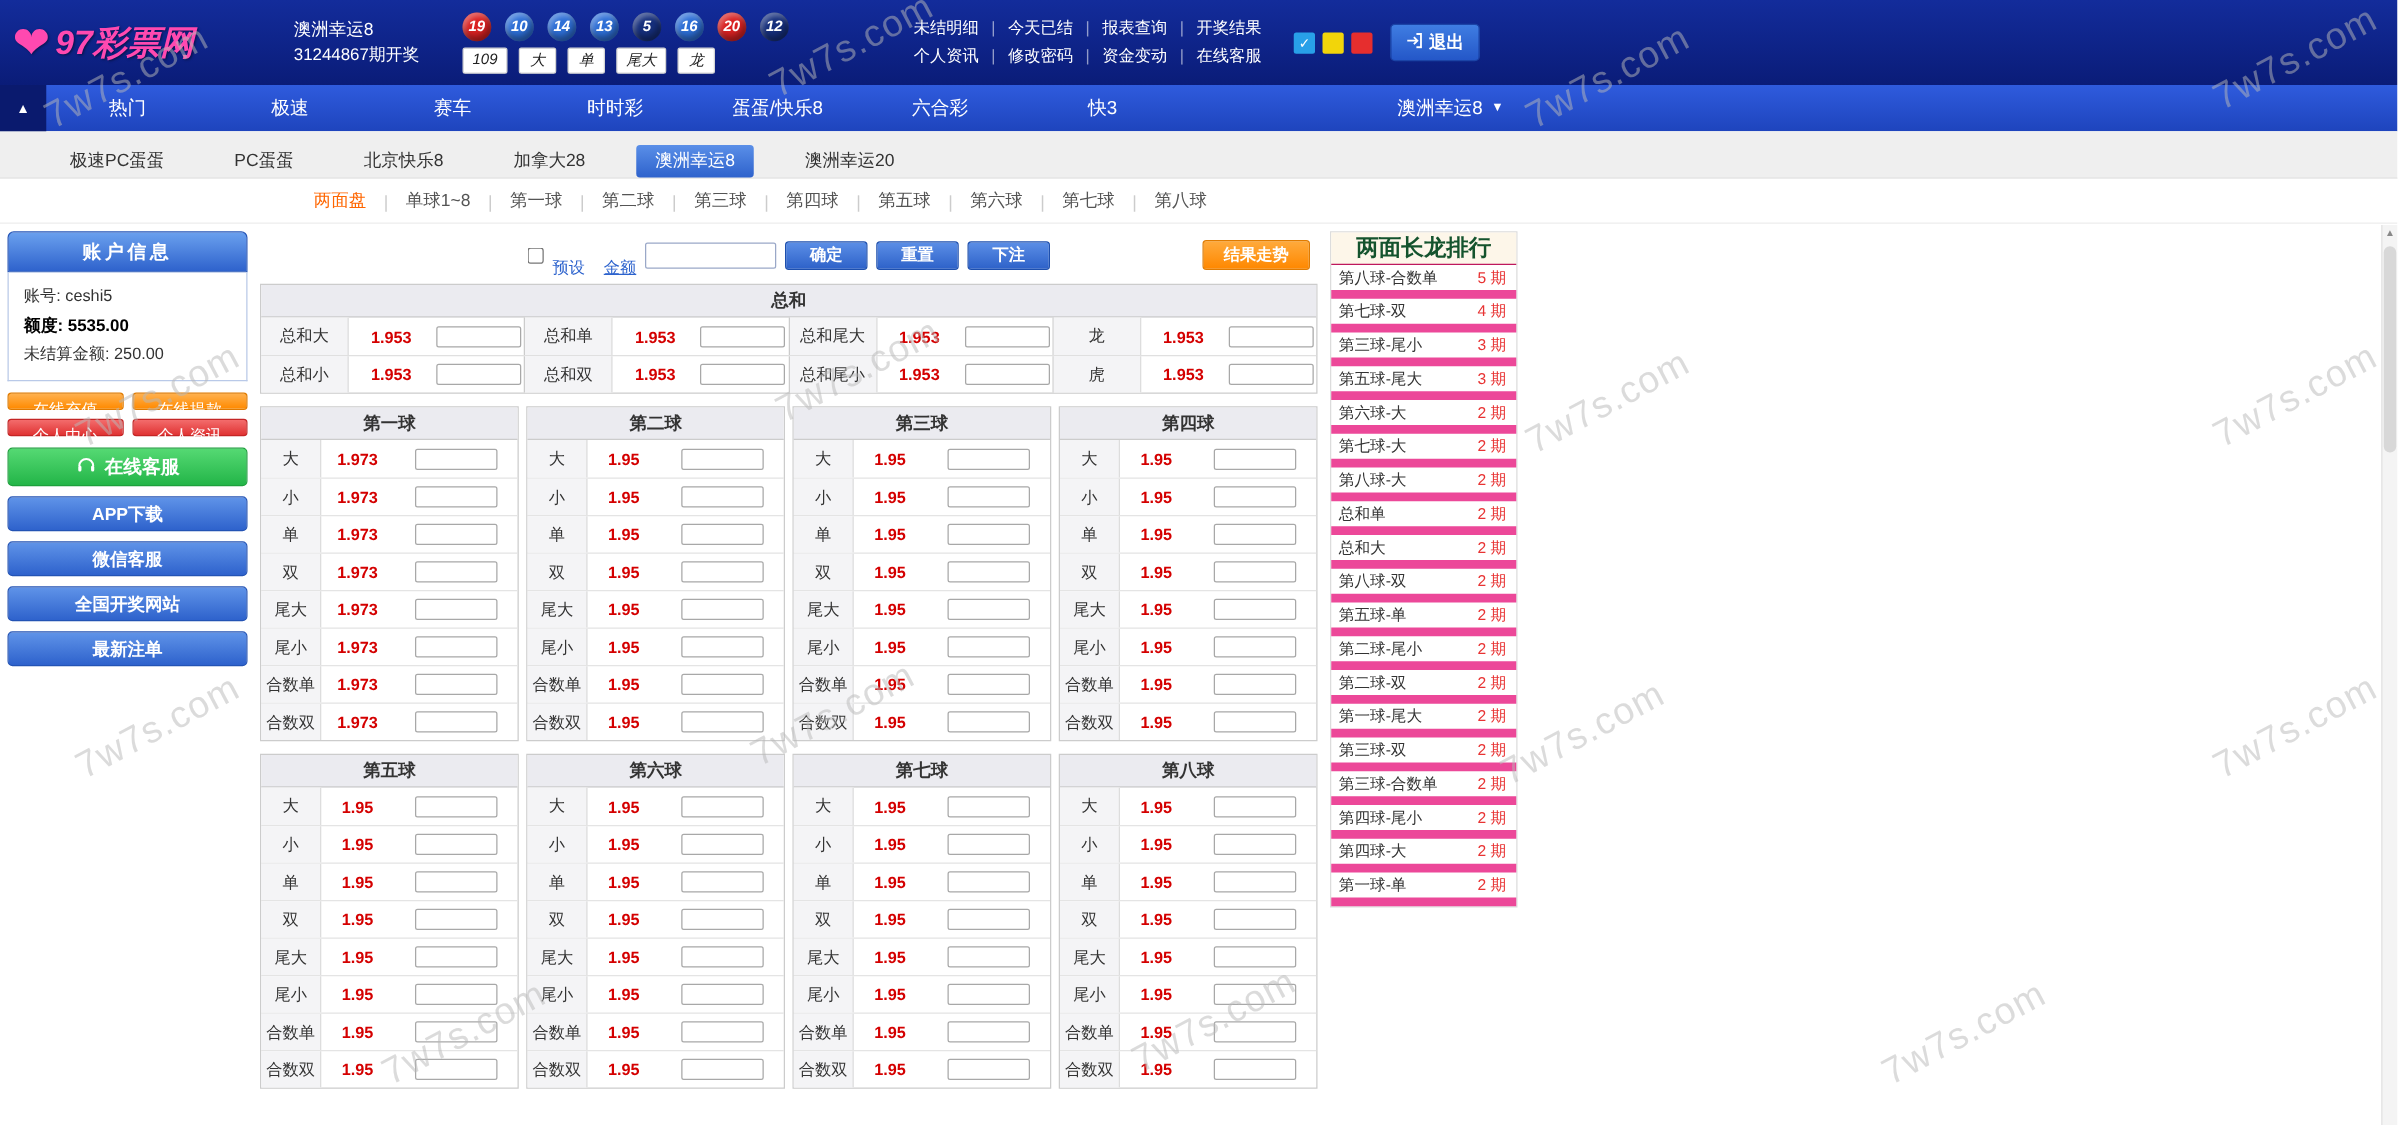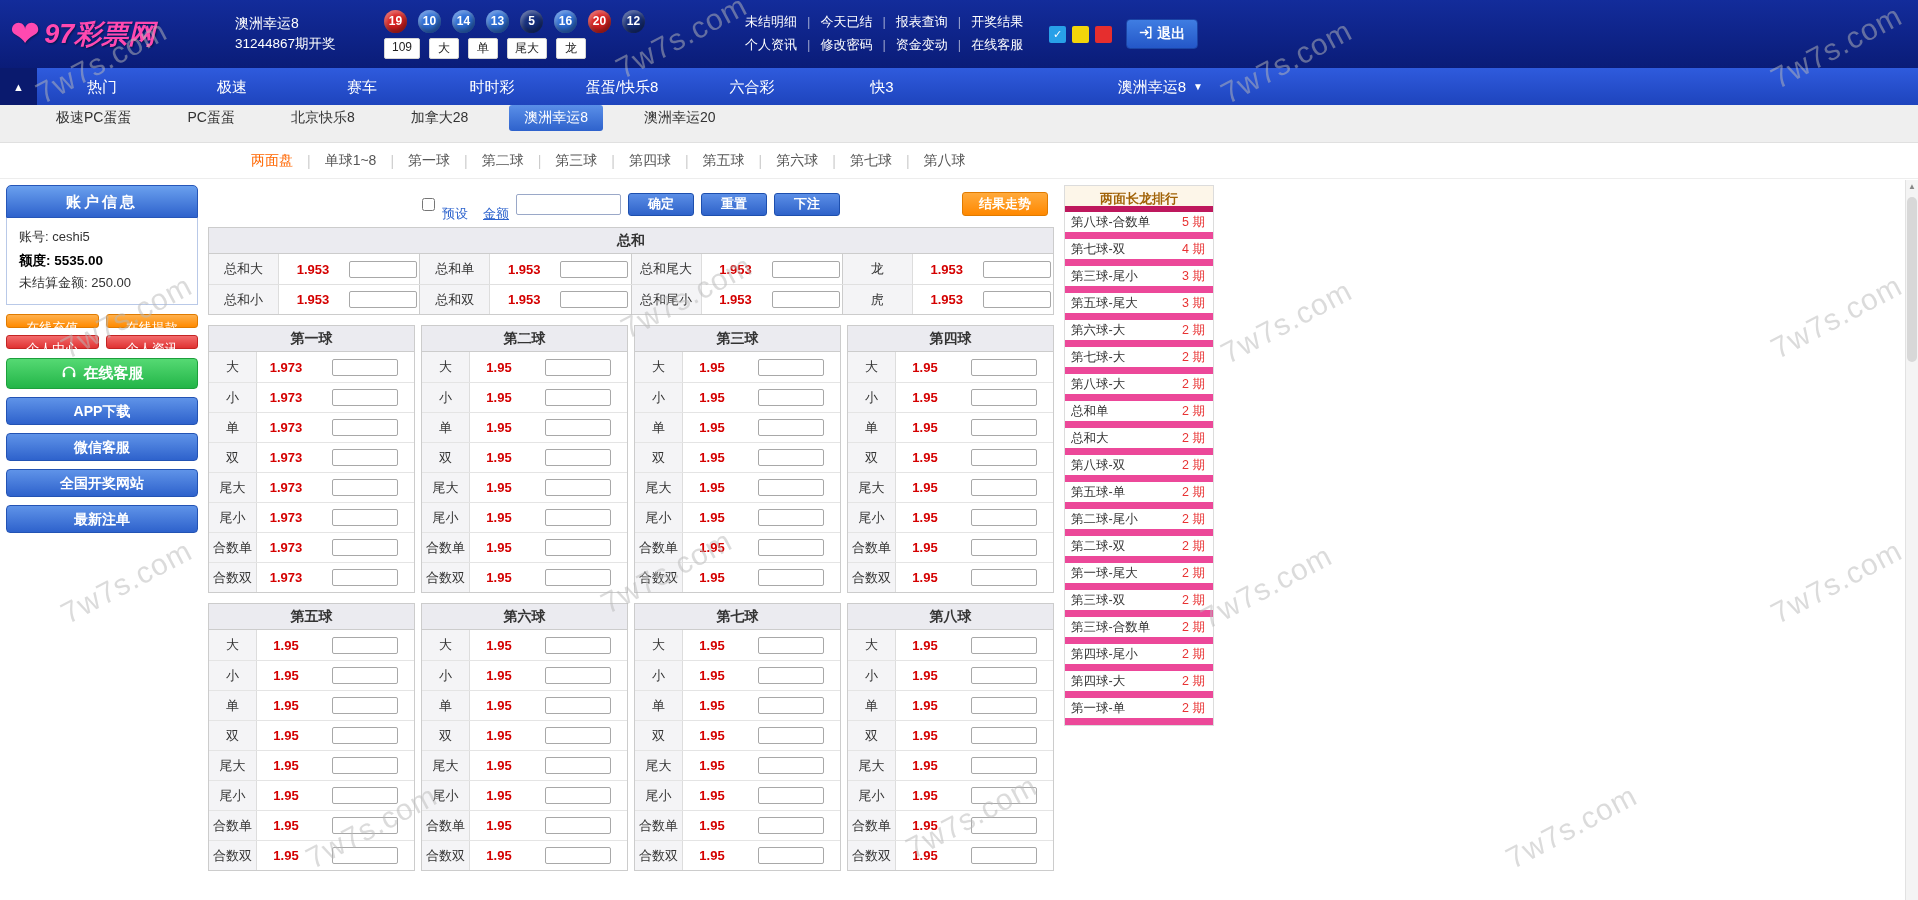--- a/index.html
+++ b/index.html
@@ -11,21 +11,21 @@
   .wm { position:absolute; font-size:30px; color:#b9b9b9; opacity:.5; transform:rotate(-28deg); letter-spacing:1px; white-space:nowrap; }
 
   
   .topbar { height:68px; background:linear-gradient(#132c9b,#0a1c78); }
   .topbar-inner { width:1215px; height:100%; display:flex; align-items:center; padding-left:10px; }
   .logo { width:225px; display:flex; align-items:center; cursor:pointer; }
   .logo-heart { font-size:36px; color:#ff49b0; margin-right:4px; line-height:1; text-shadow:1px 1px 2px rgba(0,0,0,.4); }
   .logo-text { font-size:27px; font-weight:bold; font-style:italic; color:#ff49b0; text-shadow:1px 1px 2px rgba(0,0,0,.45); }
   .draw-info { color:#fff; line-height:1.55; font-size:13.5px; width:125px; }
   .draw-info .l1 { font-size:14px; }
-  .balls-block { margin-left:24px; }
+  .balls-block { margin-left:10px;font-style:italic; }
   .balls { display:flex; gap:11px; }
   .ball { width:23px; height:23px; border-radius:50%; display:flex; align-items:center; justify-content:center; color:#fff; font-size:12px; font-weight:bold;
           box-shadow:inset -2px -4px 5px rgba(0,0,0,.4), inset 2px 3px 4px rgba(255,255,255,.35); }
   .ball.red  { background:#d92222; }
   .ball.blue { background:#2e6fd6; }
   .ball.navy { background:#162f7c; }
   .tags { display:flex; gap:9px; margin-top:5px; }
   .rtag { background:#fff; color:#222; font-size:12px; min-width:30px; text-align:center; padding:1px 7px; border-radius:2px; border:1px solid #d5d5d5; }
   .top-links { margin-left:90px; color:#fff; font-size:13px; line-height:1.75; white-space:nowrap; }
   .tlink { color:#fff; text-decoration:none; padding:0 10px; cursor:pointer;text-align:right; }
@@ -39,21 +39,21 @@
   
   .mainnav { height:37px; background:linear-gradient(#2f5bdd,#1e44bd); }
   .mainnav-inner { width:1215px; height:100%; display:flex; align-items:center; }
   .nav-arrow { width:37px; height:37px; background:#0a1a6e; color:#fff; display:flex; align-items:center; justify-content:center; font-size:11px; cursor:pointer; }
   .nav-item { width:130px; text-align:center; color:#fff; font-size:15px; line-height:37px; cursor:pointer; }
   .nav-current { margin-left:auto; color:#fff; font-size:15px; line-height:37px; padding-right:12px; cursor:pointer; display:flex; align-items:center; gap:7px; }
   .nav-caret { font-size:10px; }
 
   
   .subnav { height:38px; background:#efefef; border-bottom:1px solid #e0e0e0; }
-  .subnav-inner { width:1215px; height:100%; display:flex; align-items:flex-start; padding-left:28px; }
+  .subnav-inner { width:1215px; height:100%; display:flex; align-items:flex-end; padding-left:28px; }
   .sub-item { margin:0 13px; padding:4px 15px; font-size:14px; color:#333; cursor:pointer; border-radius:3px; }
   .sub-item.active { background:linear-gradient(#5a8fe8,#2e62cc); color:#fff; }
 
   
   .tabrow { height:36px; background:#fff; border-bottom:1px solid #ededed; display:flex; align-items:center; padding-left:237px; font-size:14px; }
   .tab { color:#555; padding:0 14px; cursor:pointer; }
   .tab.active { color:#ff6600; }
   .tab-sep { color:#ccc; }
 
   
@@ -111,21 +111,21 @@
   .ball-section { display:flex; gap:6px; margin-top:10px; }
   .ball-table { width:207px; border:1px solid #ccc; background:#fff; }
   .bt-row { display:flex; height:30px; }
   .bt-row + .bt-row { border-top:1px solid #e4e4e4; }
   .bt-label { width:48px; background:#f4f4f6; border-right:1px solid #ddd; display:flex; align-items:center; justify-content:center; font-size:13px; }
   .bt-odds { width:58px; display:flex; align-items:center; justify-content:center; color:#d40000; font-weight:bold; font-size:13px; }
   .bt-input input.bet { width:66px; }
 
   
   .ranking { margin-left:10px; width:150px; flex:none; border:1px solid #dcdcdc; background:#fff; }
-  .rank-head { height:26px; line-height:25px; text-align:center; color:#a16207; font-weight:bold; font-size:13px; background:#fdf6e9; border-bottom:6px solid #be185d; }
+  .rank-head { height:26px; line-height:25px; text-align:center; color:#14532d; font-weight:bold; font-size:18px; background:#fdf6e9; border-bottom:1px solid #be185d; }
   .rank-row { display:flex; justify-content:space-between; align-items:center; padding:1.5px 8px 1.5px 6px; font-size:12.5px; border-bottom:7px solid #ec4899; }
   .rank-name { color:#333; }
   .rank-count { color:#e83333; }
 
   
   .scrollbar { position:absolute; right:0; top:180px; width:13px; height:720px; background:#f4f4f4; border-left:1px solid #e2e2e2; z-index:40; }
   .sb-up { height:14px; text-align:center; font-size:8px; color:#888; line-height:14px; cursor:pointer; }
   .sb-thumb { position:absolute; top:17px; left:1px; width:10px; height:165px; background:#d8d8d8; border-radius:5px; cursor:pointer; }
 </style>
 </head>

